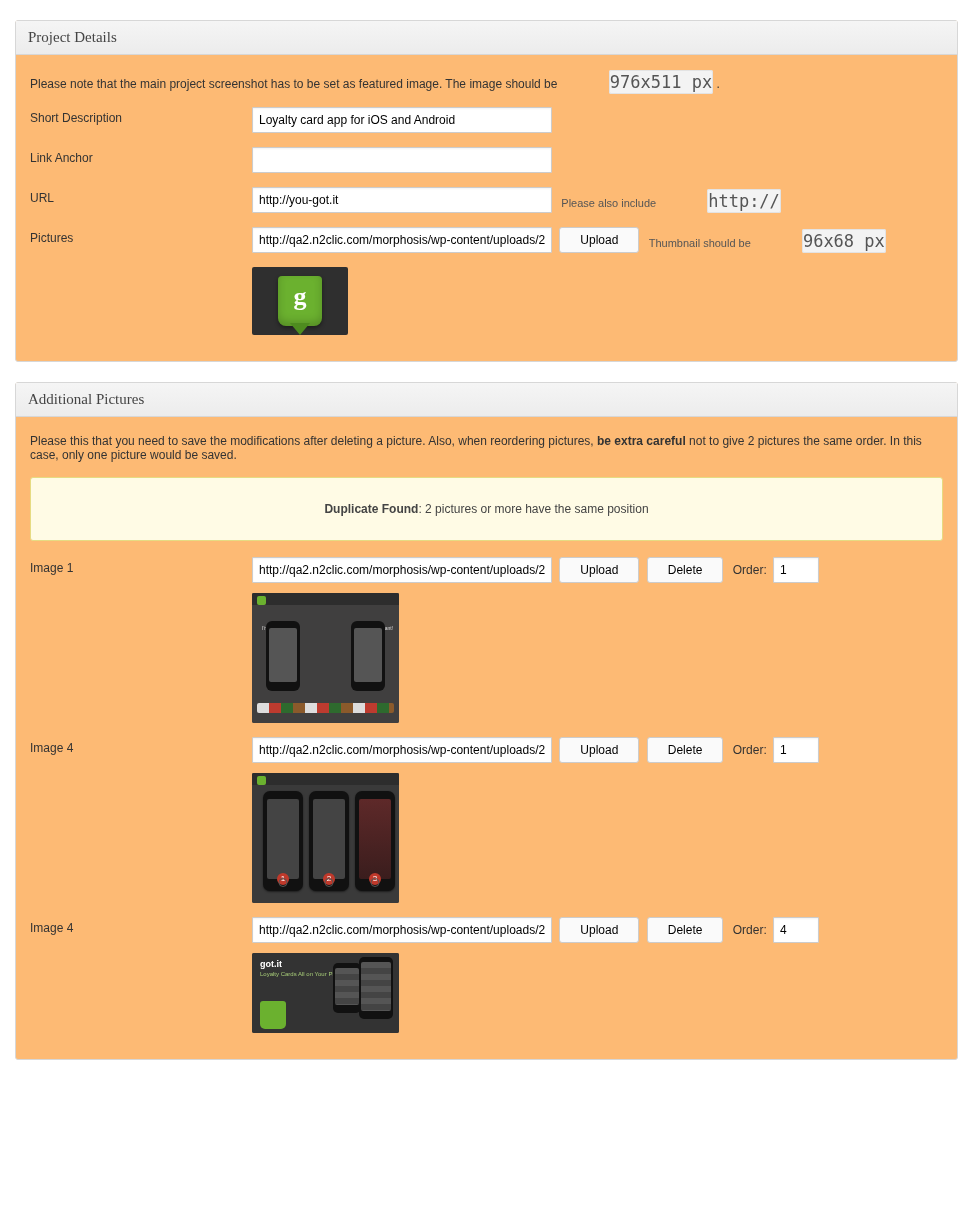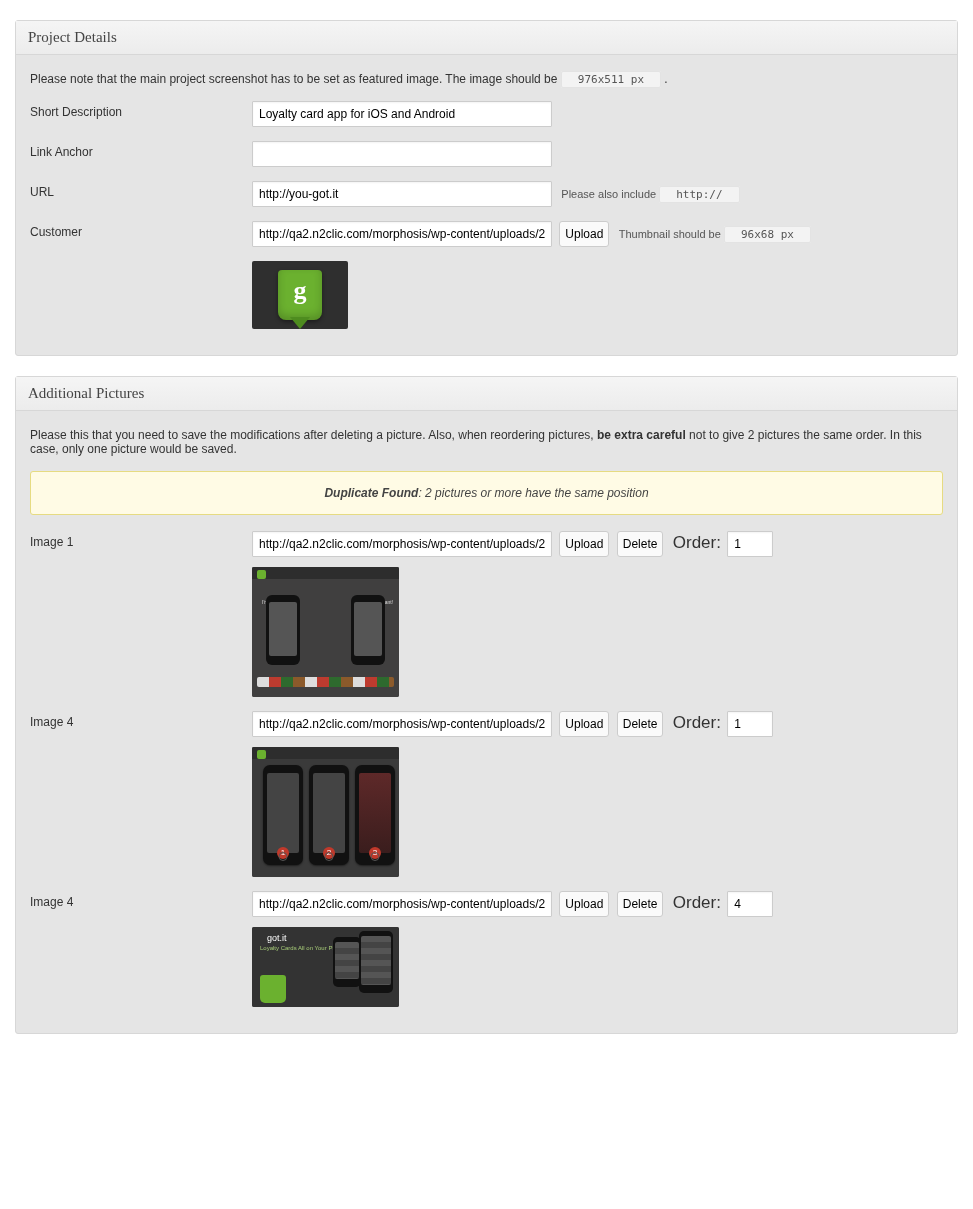--- a/index.html
+++ b/index.html
@@ -9,40 +9,41 @@
     background: #fff;
     font-family: Arial, sans-serif;
     font-size: 12px;
     color: #333;
     width: 973px;
   }
   .panel {
     border: 1px solid #d7d7d7;
     border-radius: 3px;
     margin-bottom: 20px;
-    background: #e5e5e5;
+    background: #fdba74;
   }
   .panel-header {
     background: linear-gradient(#f5f5f5, #ececec);
     border-bottom: 1px solid #d7d7d7;
     padding: 8px 12px;
     font-family: Georgia, "Times New Roman", serif;
     font-size: 15px;
     color: #444;
   }
   .panel-body { padding: 12px 14px; }
   .note { color:#333; font-size:12px; margin:5px 0 15px; }
   code.inline {
     background:#f3f3f3;
     border:1px solid #e3e3e3;
-    padding:1px 16px;
+    padding:1px 0;
     font-family: Menlo, Consolas, monospace;
-    font-size:11px;
+    font-size:17px;
     color:#555;
     border-radius:2px;
+    margin-left:48px;
   }
   .row { display:flex; align-items:flex-start; margin-bottom:14px;justify-content:center; }
   .row .label {
     width: 222px;
     flex: 0 0 222px;
     padding-top:4px;
     font-size:12px;
     color:#333;
   }
   .row .content { flex:1; }
@@ -52,21 +53,21 @@
     border-radius:1px;
     padding:2px 6px;
     font-size:12px;
     box-shadow: inset 0 1px 2px rgba(0,0,0,.05);
   }
   .w300 { width:300px; }
   .btn {
     display:inline-block;
     border:1px solid #ccc;
     background:#fafafa;
-    padding:5px 5px;
+    padding:5px 20px;
     font-size:12px;
     border-radius:3px;
     cursor:pointer;
     margin-left:4px;
     vertical-align:top;
   }
   .hint { font-size:11px; color:#555; display:inline-block; margin-left:6px; vertical-align:middle;}
   .thumb {
     margin-top:14px;
     width:96px; height:68px;
@@ -95,28 +96,27 @@
   .g-badge span {
     position:absolute; top:6px; left:0; right:0;
     text-align:center;
     color:#fff; font-weight:bold; font-size:26px; font-family:Georgia,serif;
   }
   .warning-box {
     background:#fffbe5;
     border:1px solid #e6db82;
     border-radius:3px;
     text-align:center;
-    padding:14px;
+    padding:24px;
     margin:8px 0 16px;
     font-size:12px;
     color:#444;
-    font-style:italic;
   }
   .order-wrap { display:inline-block; margin-left:6px; }
-  .order-wrap span { font-size:17px; color:#333; margin-right:3px;}
+  .order-wrap span { font-size:12px; color:#333; margin-right:3px;}
   .order-wrap input { width:46px; }
   .img-preview {
     margin-top:10px;
     width:147px; height:130px;
     background:#3b3b3b;
     border-radius:2px;
     position:relative;
     overflow:hidden;
     display:flex; align-items:center; justify-content:center;
   }
@@ -171,21 +171,21 @@
   
   .banner-mock {
     position:absolute; inset:0;
     background:#333;
   }
   .banner-mock .gbadge {
     position:absolute; left:8px; bottom:4px;
     width:26px; height:28px; background:#6bb12f; border-radius:3px 3px 5px 5px;
   }
   .banner-mock .title {
-    position:absolute; left:15px; top:6px; color:#fff; font-weight:normal; font-size:9px;
+    position:absolute; left:8px; top:6px; color:#fff; font-weight:bold; font-size:9px;
   }
   .banner-mock .sub {
     position:absolute; left:8px; top:18px; color:#a7cc78; font-size:6px;
   }
   .banner-mock .bp {
     position:absolute; right:6px; top:4px; width:34px; height:62px; background:#111; border-radius:5px;
   }
   .banner-mock .bp2 {
     position:absolute; right:38px; top:10px; width:28px; height:50px; background:#111; border-radius:5px;
   }
@@ -226,21 +226,21 @@
       <div class="content">
         <input type="text" class="w300" value="http://you-got.it" style="">
         <span class="hint">
           <span>Please also include </span>
           <code class="inline">http://</code>
         </span>
       </div>
     </div>
 
     <div class="row">
-      <div class="label">Customer</div>
+      <div class="label">Pictures</div>
       <div class="content">
         <input type="text" class="w300" value="http://qa2.n2clic.com/morphosis/wp-content/uploads/2" style="">
         <button class="btn">Upload</button>
         <span class="hint">
           <span>Thumbnail should be </span>
           <code class="inline">96x68 px</code>
         </span>
         <div class="thumb">
           <div class="g-badge">
               <span>g</span>

